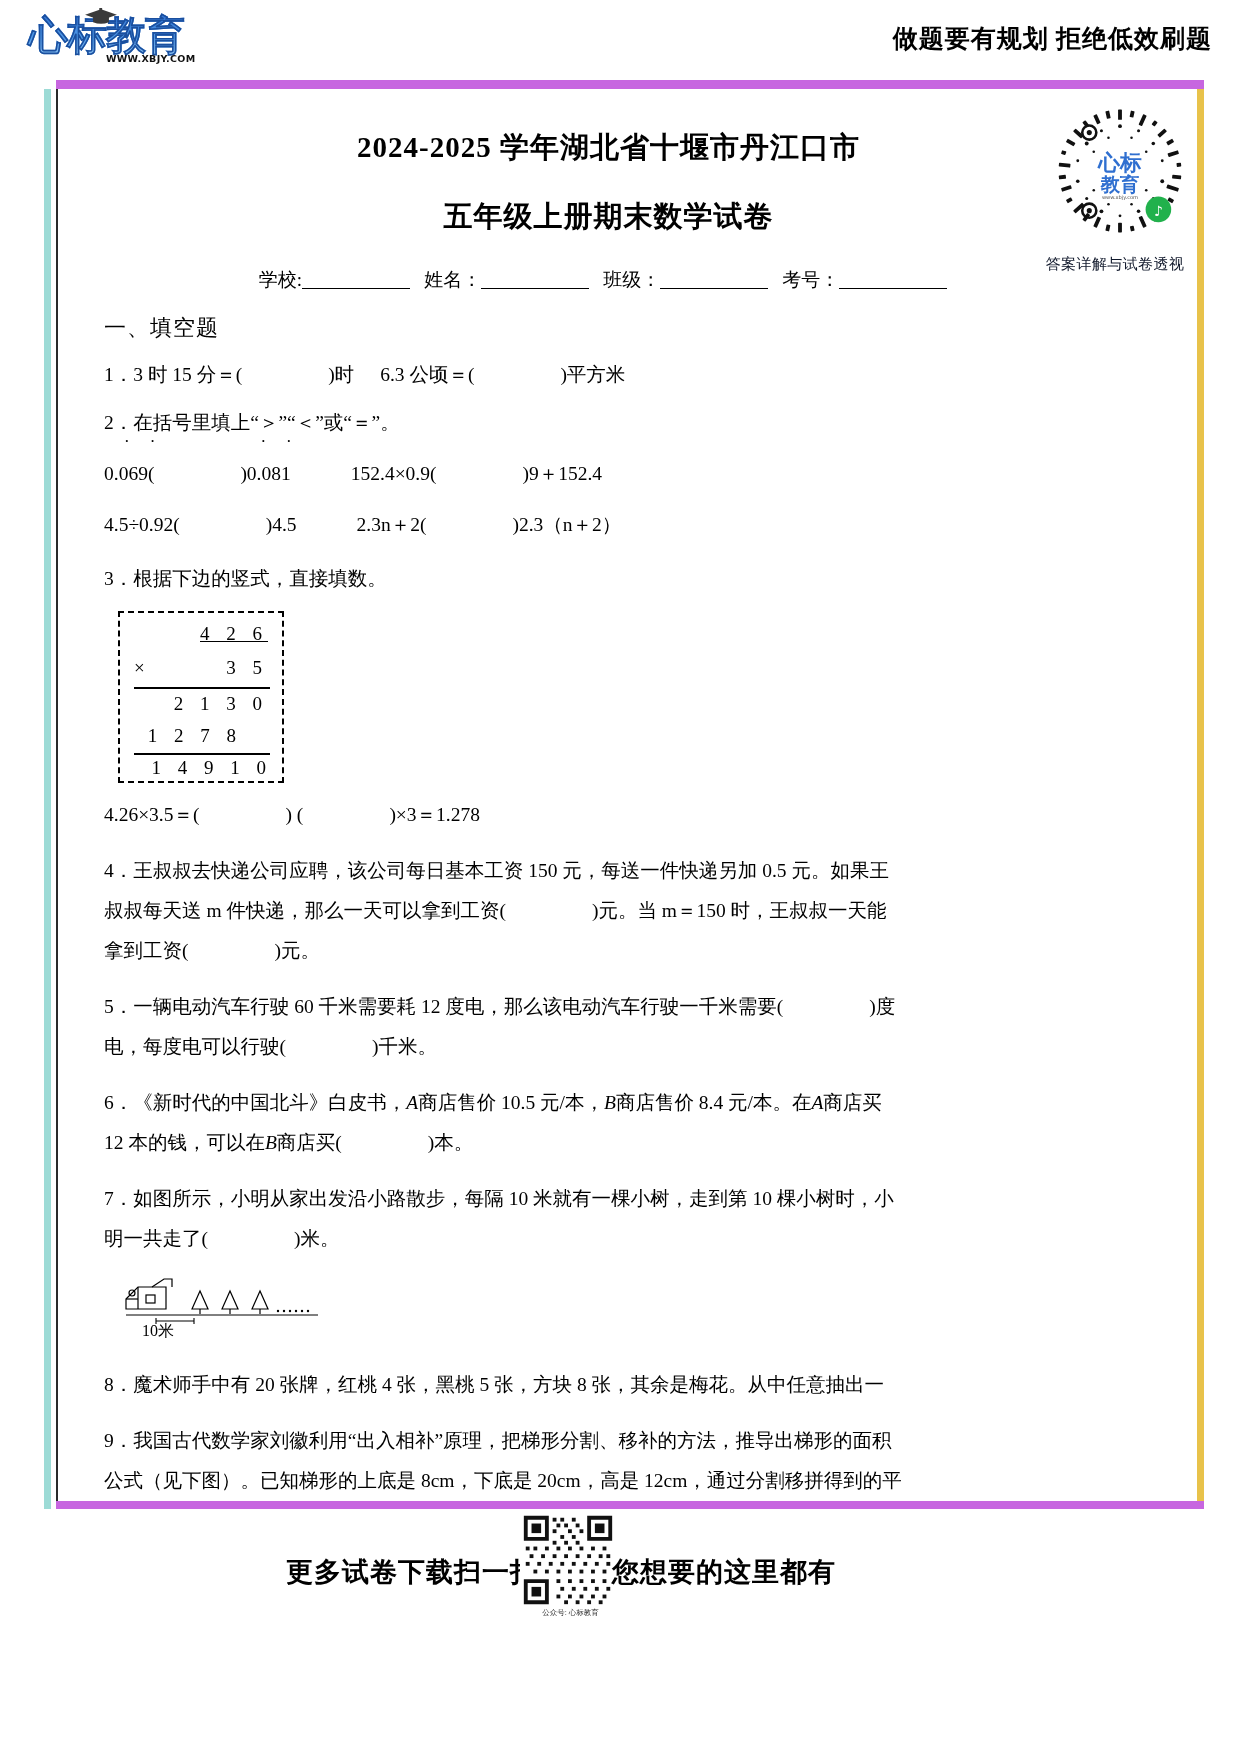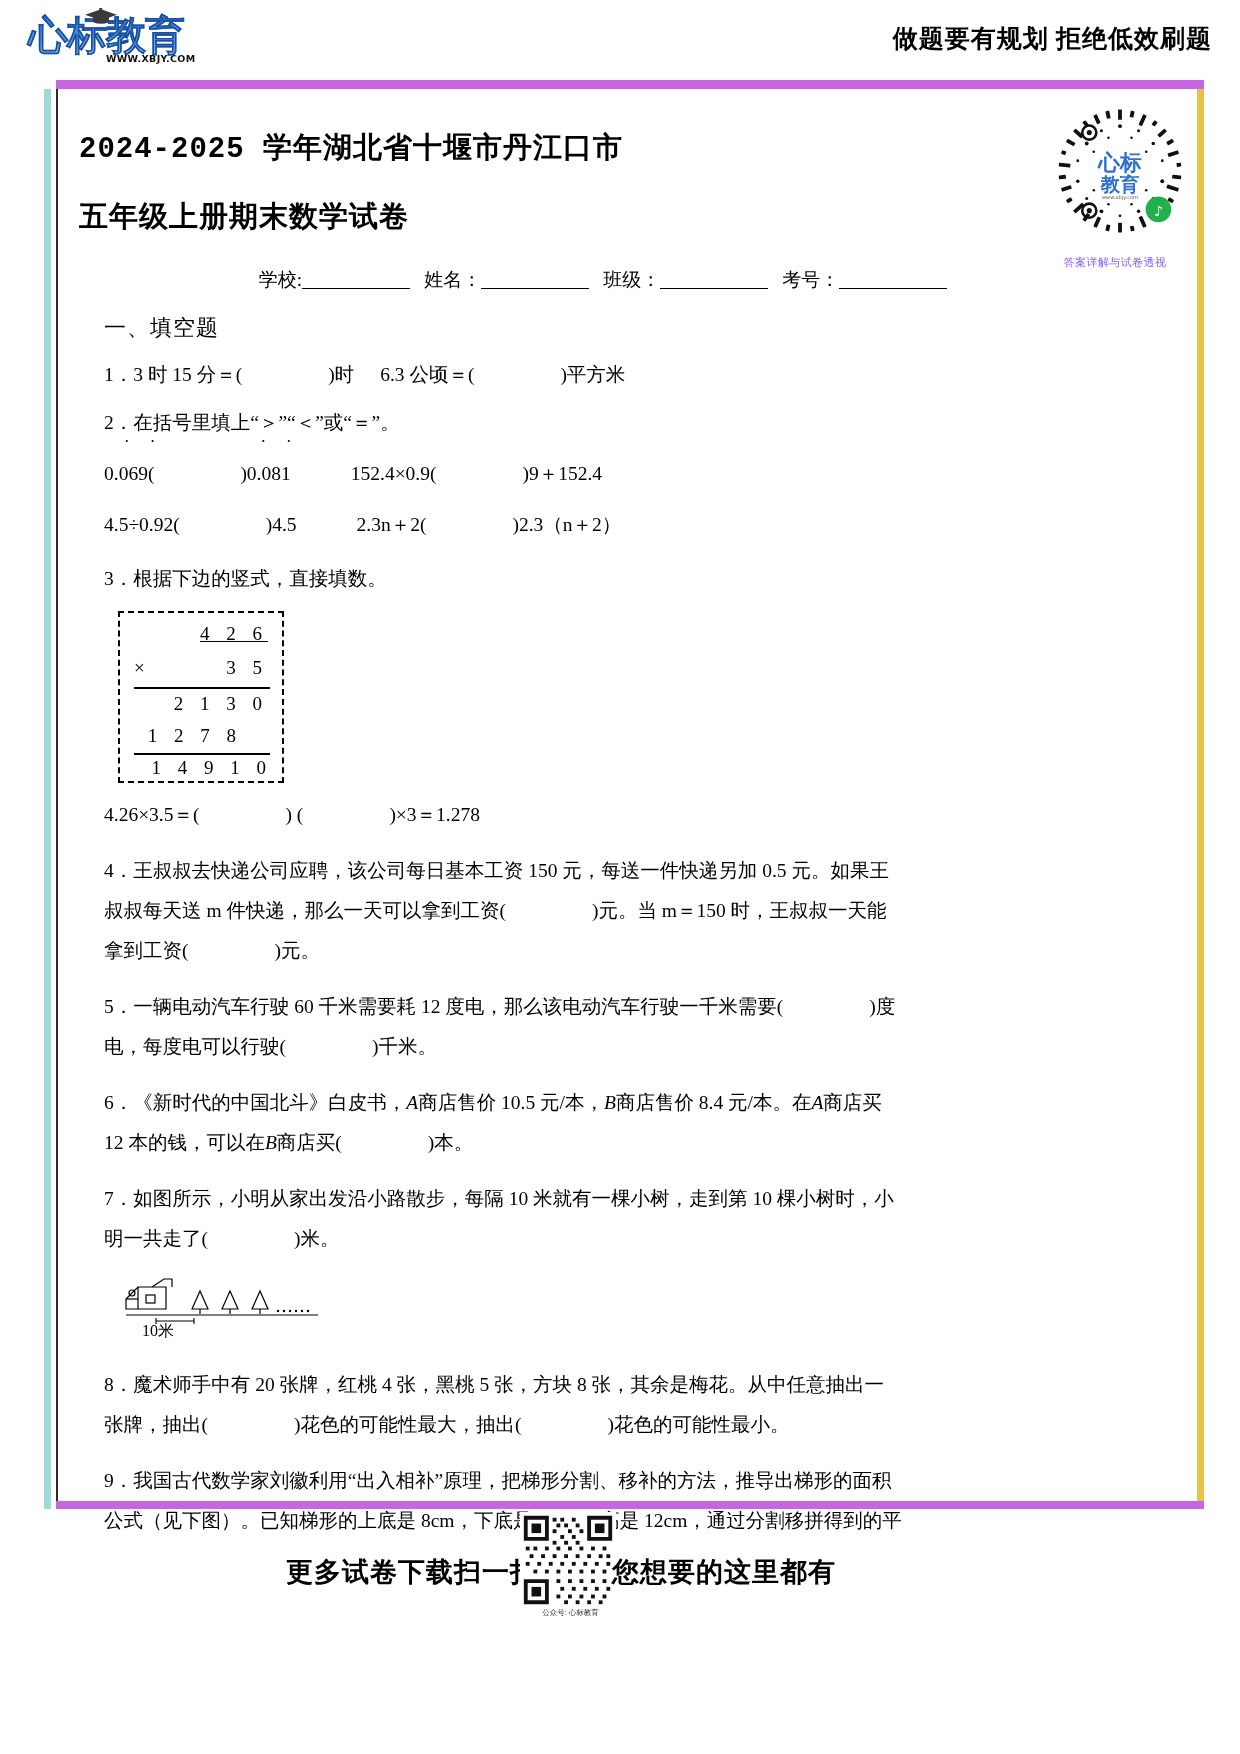--- a/index.html
+++ b/index.html
@@ -116,22 +116,22 @@
   
   .doc {
     position: absolute;
     left: 58px;
     top: 95px;
     width: 1140px;
     height: 1405px;
   }
 
   .title1, .title2 {
-    text-align: left;
-    font-family: Liberation Mono, monospace;
+    text-align: center;
+    font-family: Liberation Serif, serif;
     font-weight: bold;
     font-size: 29px;
     letter-spacing: 1px;
     padding-left: 21px;
   }
   .title1 { margin: 33px 0 0 0; padding-right: 60px;}
   .title2 { margin: 29px 0 0 0; padding-right: 60px;}
 
   .idline {
     margin: 30px 0 0 0;
@@ -156,23 +156,23 @@
     top: 12px;
     width: 128px;
     height: 128px;
   }
   .qr-caption {
     position: absolute;
     right: 8px;
     top: 160px;
     width: 150px;
     text-align: center;
-    font-size: 11px;
+    font-size: 15px;
     font-family: "Liberation Serif", serif;
-    color: #8b5cf6;
+    color: #0f172a;
     letter-spacing: 0.4px;
   }
 
   
   .content {
     position: absolute;
     left: 46px;
     top: 218px;
     width: 1040px;
   }
@@ -505,23 +505,20 @@
 
         <path d="M4 46 L196 46" stroke="#000" stroke-width="1"></path>
 
         <path d="M34 49 L34 55 M72 49 L72 55 M34 52 L72 52" stroke="#000" stroke-width="1.1" fill="none"></path>
       </svg>
       <span class="lbl">10米</span>
     </div>
 
     <div class="q" style="margin-top:18px;">
       <span>8．</span><span>魔术师手中有 20 张牌，红桃 4 张，黑桃 5 张，方块 8 张，其余是梅花。从中任意抽出一</span>
-    </div>
-    <div class="q" style="margin-top:0;">
-      <span>张牌，抽出(</span><span class="blankp"></span><span>)花色的可能性最大，抽出(</span><span class="blankp"></span><span>)花色的可能性最小。</span>
     </div>
 
     <div class="q" style="margin-top:16px;">
       <span>9．</span><span>我国古代数学家刘徽利用“出入相补”原理，把梯形分割、移补的方法，推导出梯形的面积</span>
     </div>
     <div class="q" style="margin-top:0;">
       <span>公式（见下图）。已知梯形的上底是 8cm，下底是 20cm，高是 12cm，通过分割移拼得到的平</span>
     </div>
 
   </div>

